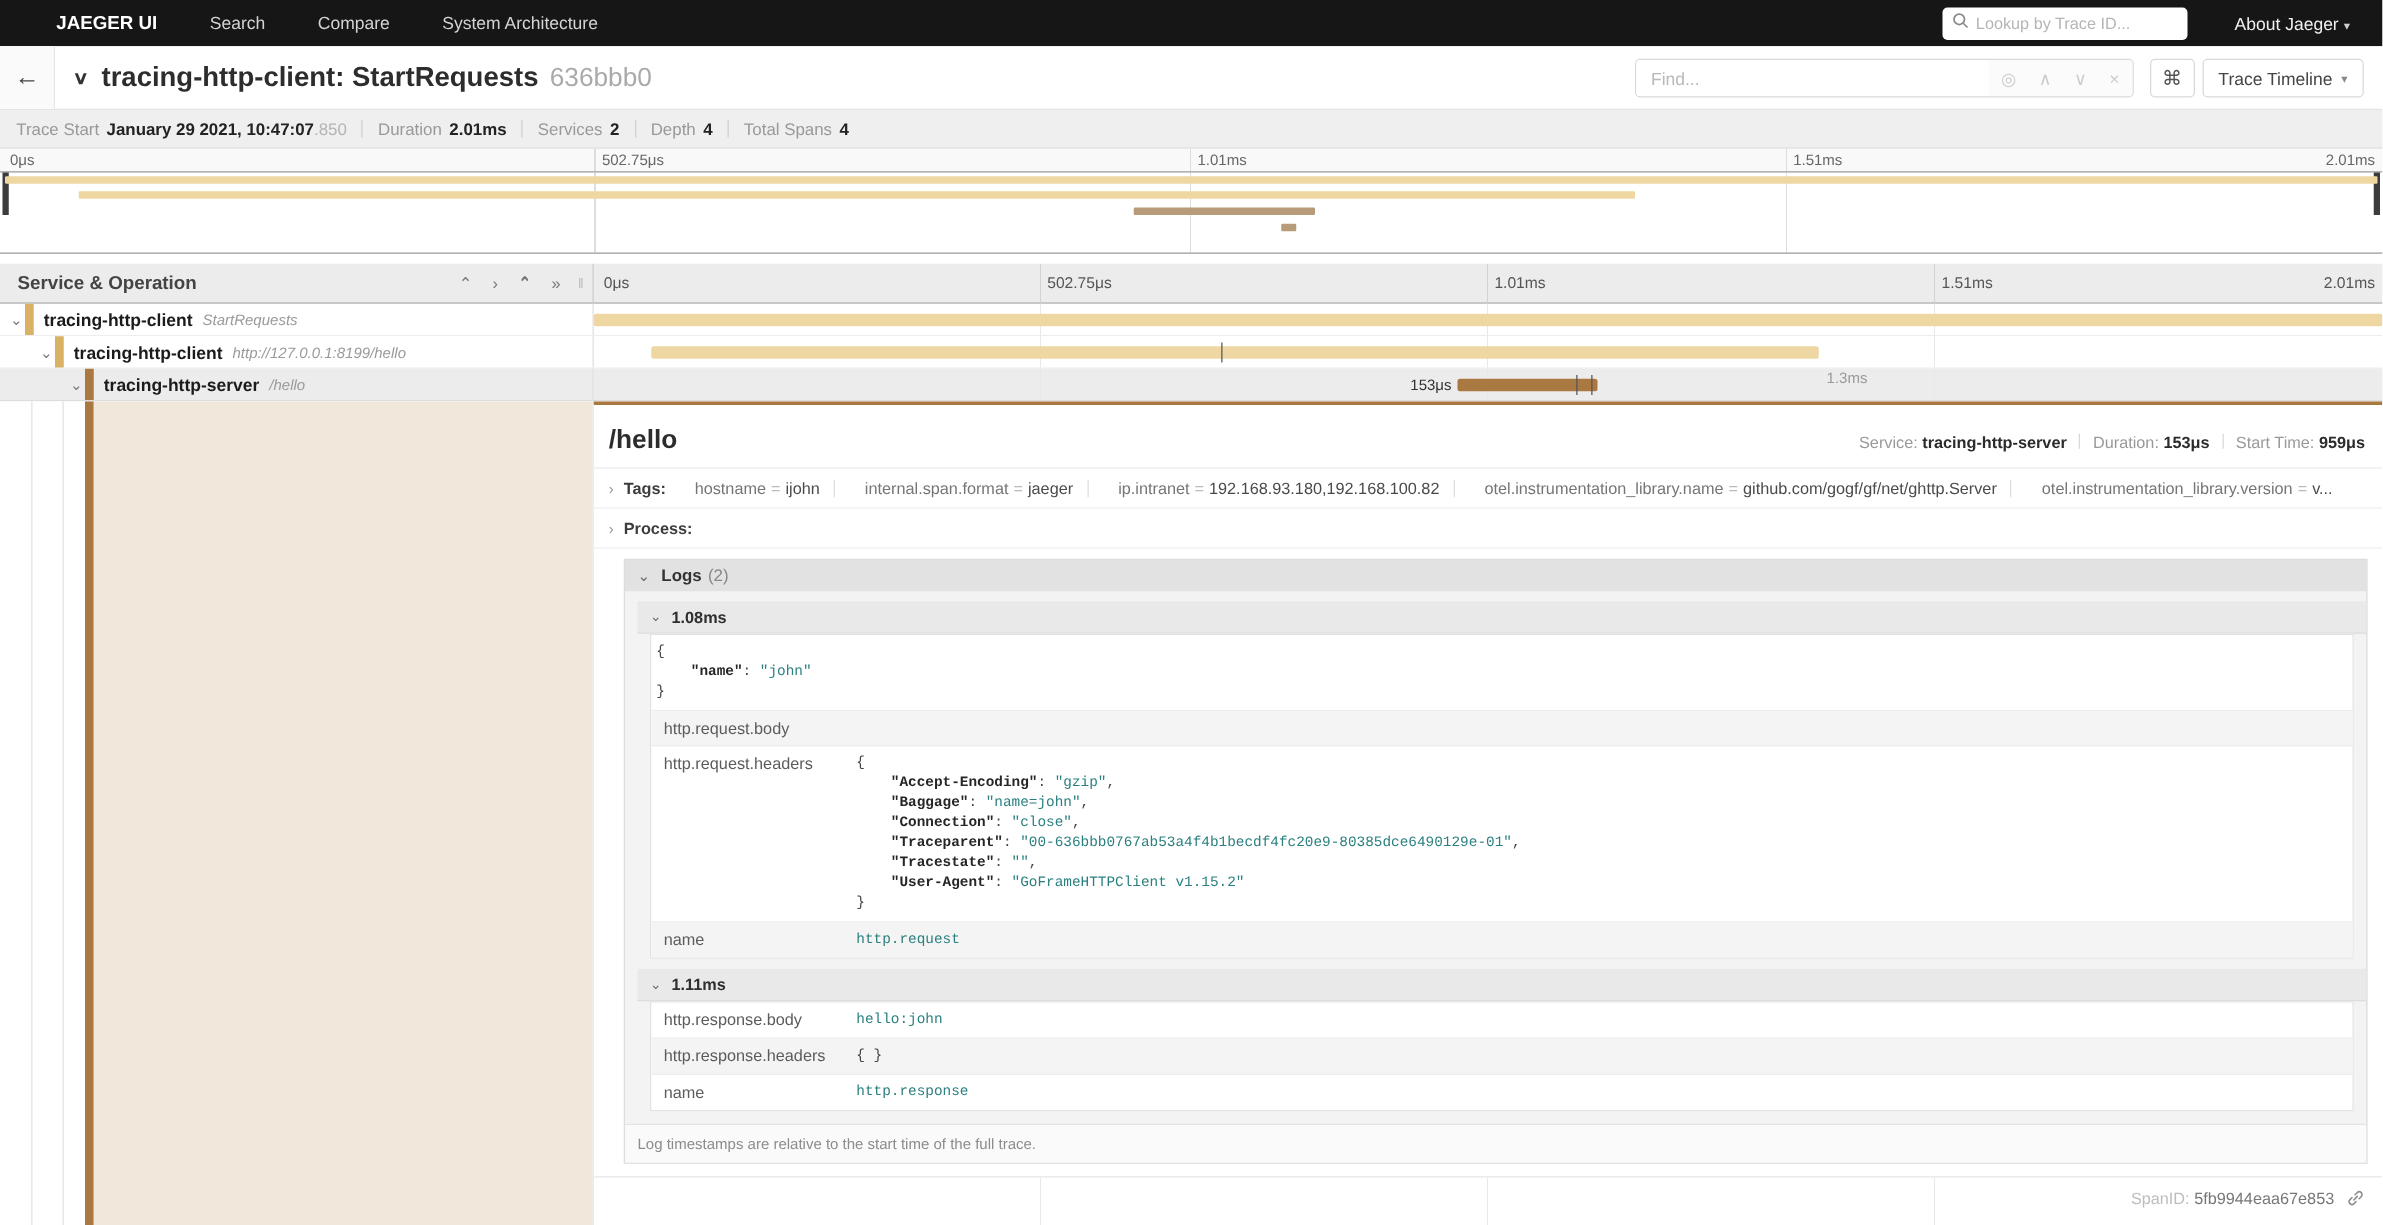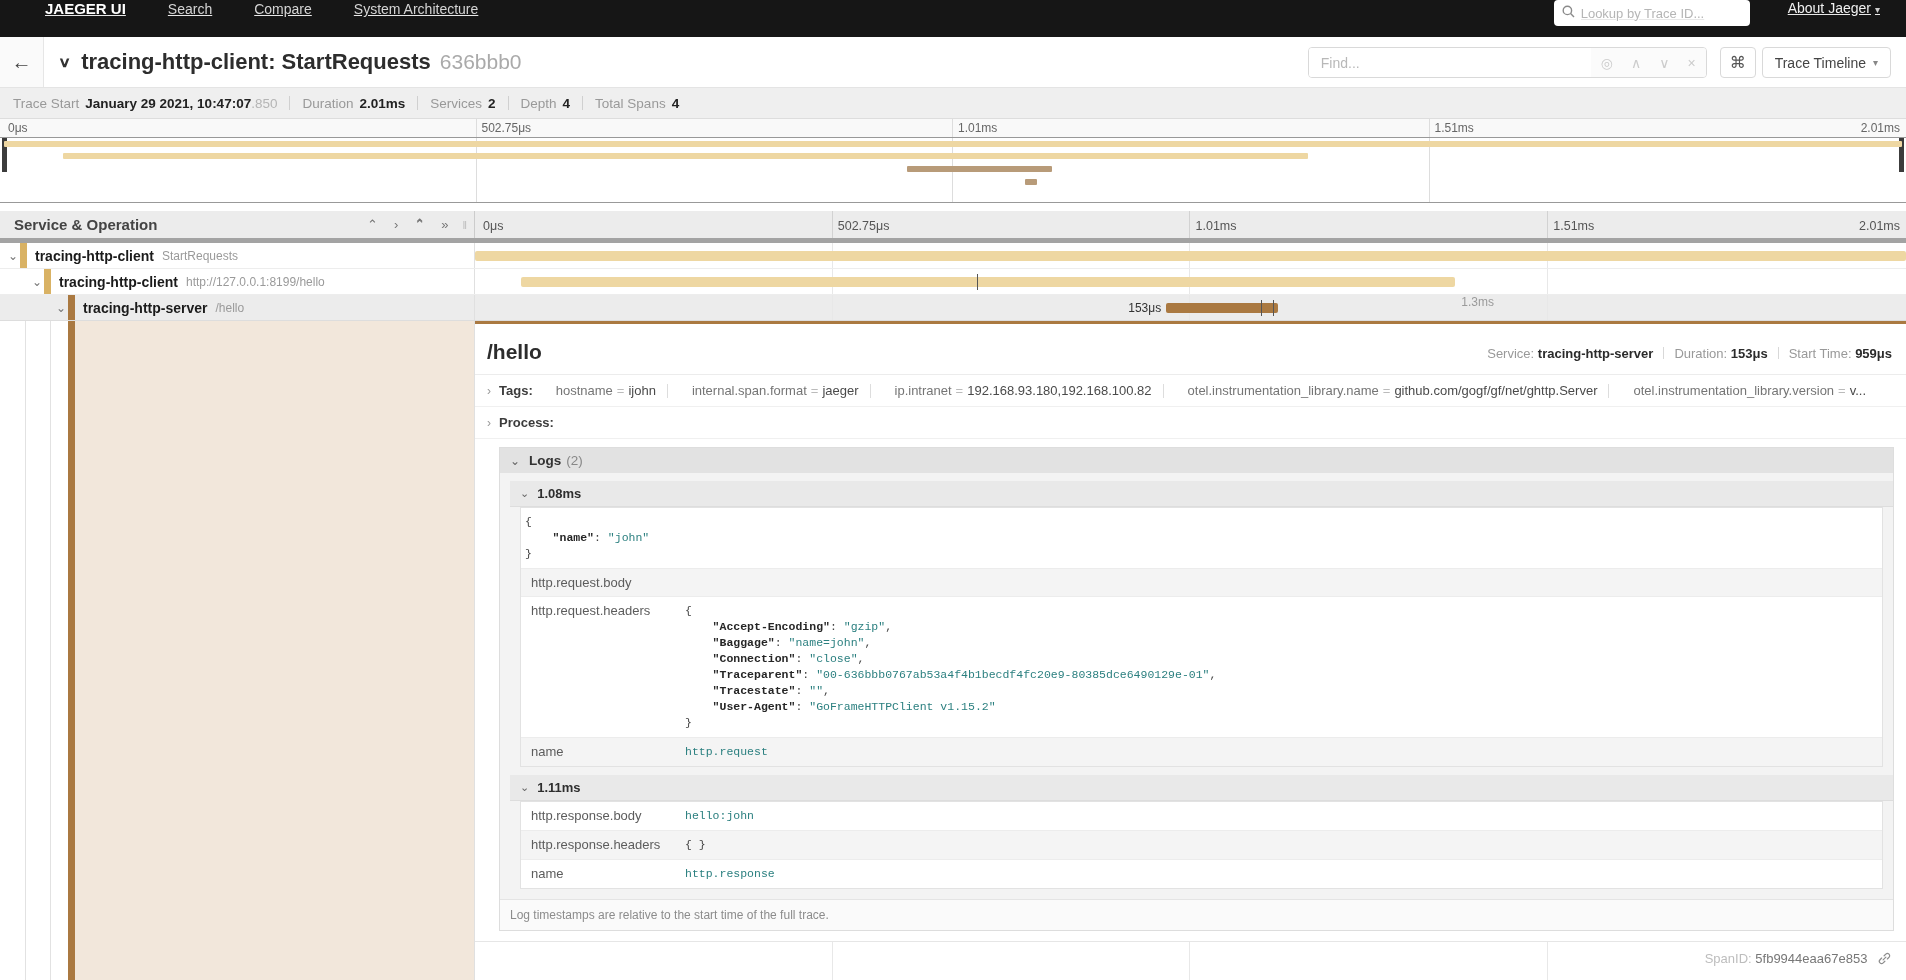--- a/index.html
+++ b/index.html
@@ -1,21 +1,21 @@
 <!DOCTYPE html>
 <html><head>
 <meta charset="utf-8">
 <style>
   * { box-sizing: border-box; margin: 0; padding: 0; }
   html,body { width:1906px; height:980px; overflow:hidden; }
   body { font-family:"Liberation Sans", sans-serif; background:#fff; color:#333; }
   .app { width:1906px; height:980px; display:flex; flex-direction:column; overflow:hidden; }
 
   
-  .nav { height:37px; background:#161616; display:flex; color:#e8e8e8; flex:0 0 auto;text-decoration:underline; }
+  .nav { height:37px; background:#161616; display:flex; align-items:center; color:#e8e8e8; flex:0 0 auto; }
   .nav .brand { font-weight:bold; font-size:15px; color:#fff; margin-left:45px; }
   .nav .nav-item { font-size:14px; color:#d4d4d4; margin-left:42px; cursor:pointer; }
   .nav .spacer { flex:1; }
   .nav .trace-lookup { width:196px; height:26px; background:#fff; border-radius:4px; display:flex; align-items:center; padding:0 8px; }
   .nav .trace-lookup .mag { flex:0 0 auto; margin-right:6px; }
   .nav .trace-lookup input { border:none; outline:none; width:100%; font-size:13px; color:#444; font-family:"Liberation Sans",sans-serif; }
   .nav .trace-lookup input::placeholder { color:#b5b5b5; }
   .nav .about { font-size:14px; color:#f0f0f0; margin:0 26px 0 38px; }
   .nav .about .car { font-size:10px; color:#cfcfcf; margin-left:4px; }
 
@@ -52,40 +52,40 @@
       linear-gradient(90deg, transparent calc(25% - 1px), #ddd calc(25% - 1px), #ddd 25%, transparent 25%),
       linear-gradient(90deg, transparent calc(50% - 1px), #ddd calc(50% - 1px), #ddd 50%, transparent 50%),
       linear-gradient(90deg, transparent calc(75% - 1px), #ddd calc(75% - 1px), #ddd 75%, transparent 75%); }
   .mm-span { position:absolute; height:6px; border-radius:1px; }
   .scrub { position:absolute; top:0; width:5px; height:34px; background:#3c3c3c; cursor:col-resize; }
   .scrub.left { left:2px; } .scrub.right { right:2px; }
 
   .mm-gap { height:8px; background:#fff; flex:0 0 auto; }
 
   
-  .tl-header { height:32px; display:flex; border-bottom:5px solid #a3a3a3; background:#ececec; flex:0 0 auto; }
+  .tl-header { height:32px; display:flex; border-bottom:1px solid #a3a3a3; background:#ececec; flex:0 0 auto; }
   .tl-left { width:475px; flex:0 0 auto; border-right:1px solid #ccc; display:flex; align-items:center; padding:0 6px 0 14px; }
   .tl-left .hdr-title { font-size:15px; font-weight:bold; color:#444; flex:1; }
   .tl-left .hico { color:#777; font-size:13px; margin-left:16px; cursor:pointer; }
   .tl-left .grip { color:#bbb; font-size:11px; margin-left:14px; letter-spacing:1px; cursor:col-resize; }
   .tl-right { flex:1; position:relative; font-size:12.5px; color:#555; }
   .tl-right.hdr { background-image:
       linear-gradient(90deg, transparent calc(25% - 1px), #d2d2d2 calc(25% - 1px), #d2d2d2 25%, transparent 25%),
       linear-gradient(90deg, transparent calc(50% - 1px), #d2d2d2 calc(50% - 1px), #d2d2d2 50%, transparent 50%),
       linear-gradient(90deg, transparent calc(75% - 1px), #d2d2d2 calc(75% - 1px), #d2d2d2 75%, transparent 75%); }
   .tl-right .tick { position:absolute; top:8px; }
 
   .rows { flex:0 0 auto; }
   .s-row { height:26px; display:flex; border-bottom:1px solid #ededed; background:#fff; cursor:pointer; }
   .s-row.sel { background:#ececec; border-bottom:1px solid #ddd; }
   .s-name { width:475px; flex:0 0 auto; border-right:1px solid #e0e0e0; display:flex; align-items:center; }
   .s-name .chv { width:14px; text-align:center; color:#777; font-size:12px; }
   .s-name .accent { width:7px; height:100%; margin:0; }
   .s-name .svc { font-size:14px; font-weight:bold; color:#1b1b1b; margin-left:8px; white-space:nowrap; }
-  .s-name .op { font-size:12px; color:#9a9a9a; margin-left:8px; white-space:nowrap; }
+  .s-name .op { font-size:12px; color:#9a9a9a; margin-left:8px; white-space:nowrap;font-style:italic; }
   .s-bars { flex:1; position:relative; background-image:
       linear-gradient(90deg, transparent calc(25% - 1px), #e8e8e8 calc(25% - 1px), #e8e8e8 25%, transparent 25%),
       linear-gradient(90deg, transparent calc(50% - 1px), #e8e8e8 calc(50% - 1px), #e8e8e8 50%, transparent 50%),
       linear-gradient(90deg, transparent calc(75% - 1px), #e8e8e8 calc(75% - 1px), #e8e8e8 75%, transparent 75%); }
   .bar { position:absolute; top:8px; height:10px; border-radius:2px; }
   .bar-label { position:absolute; top:6px; font-size:12px; white-space:nowrap; }
   .bar-label.after { color:#9a9a9a; }
   .bar-label.before { color:#333; }
   .marker { position:absolute; top:5px; height:16px; width:1px; background:#555; }
 

